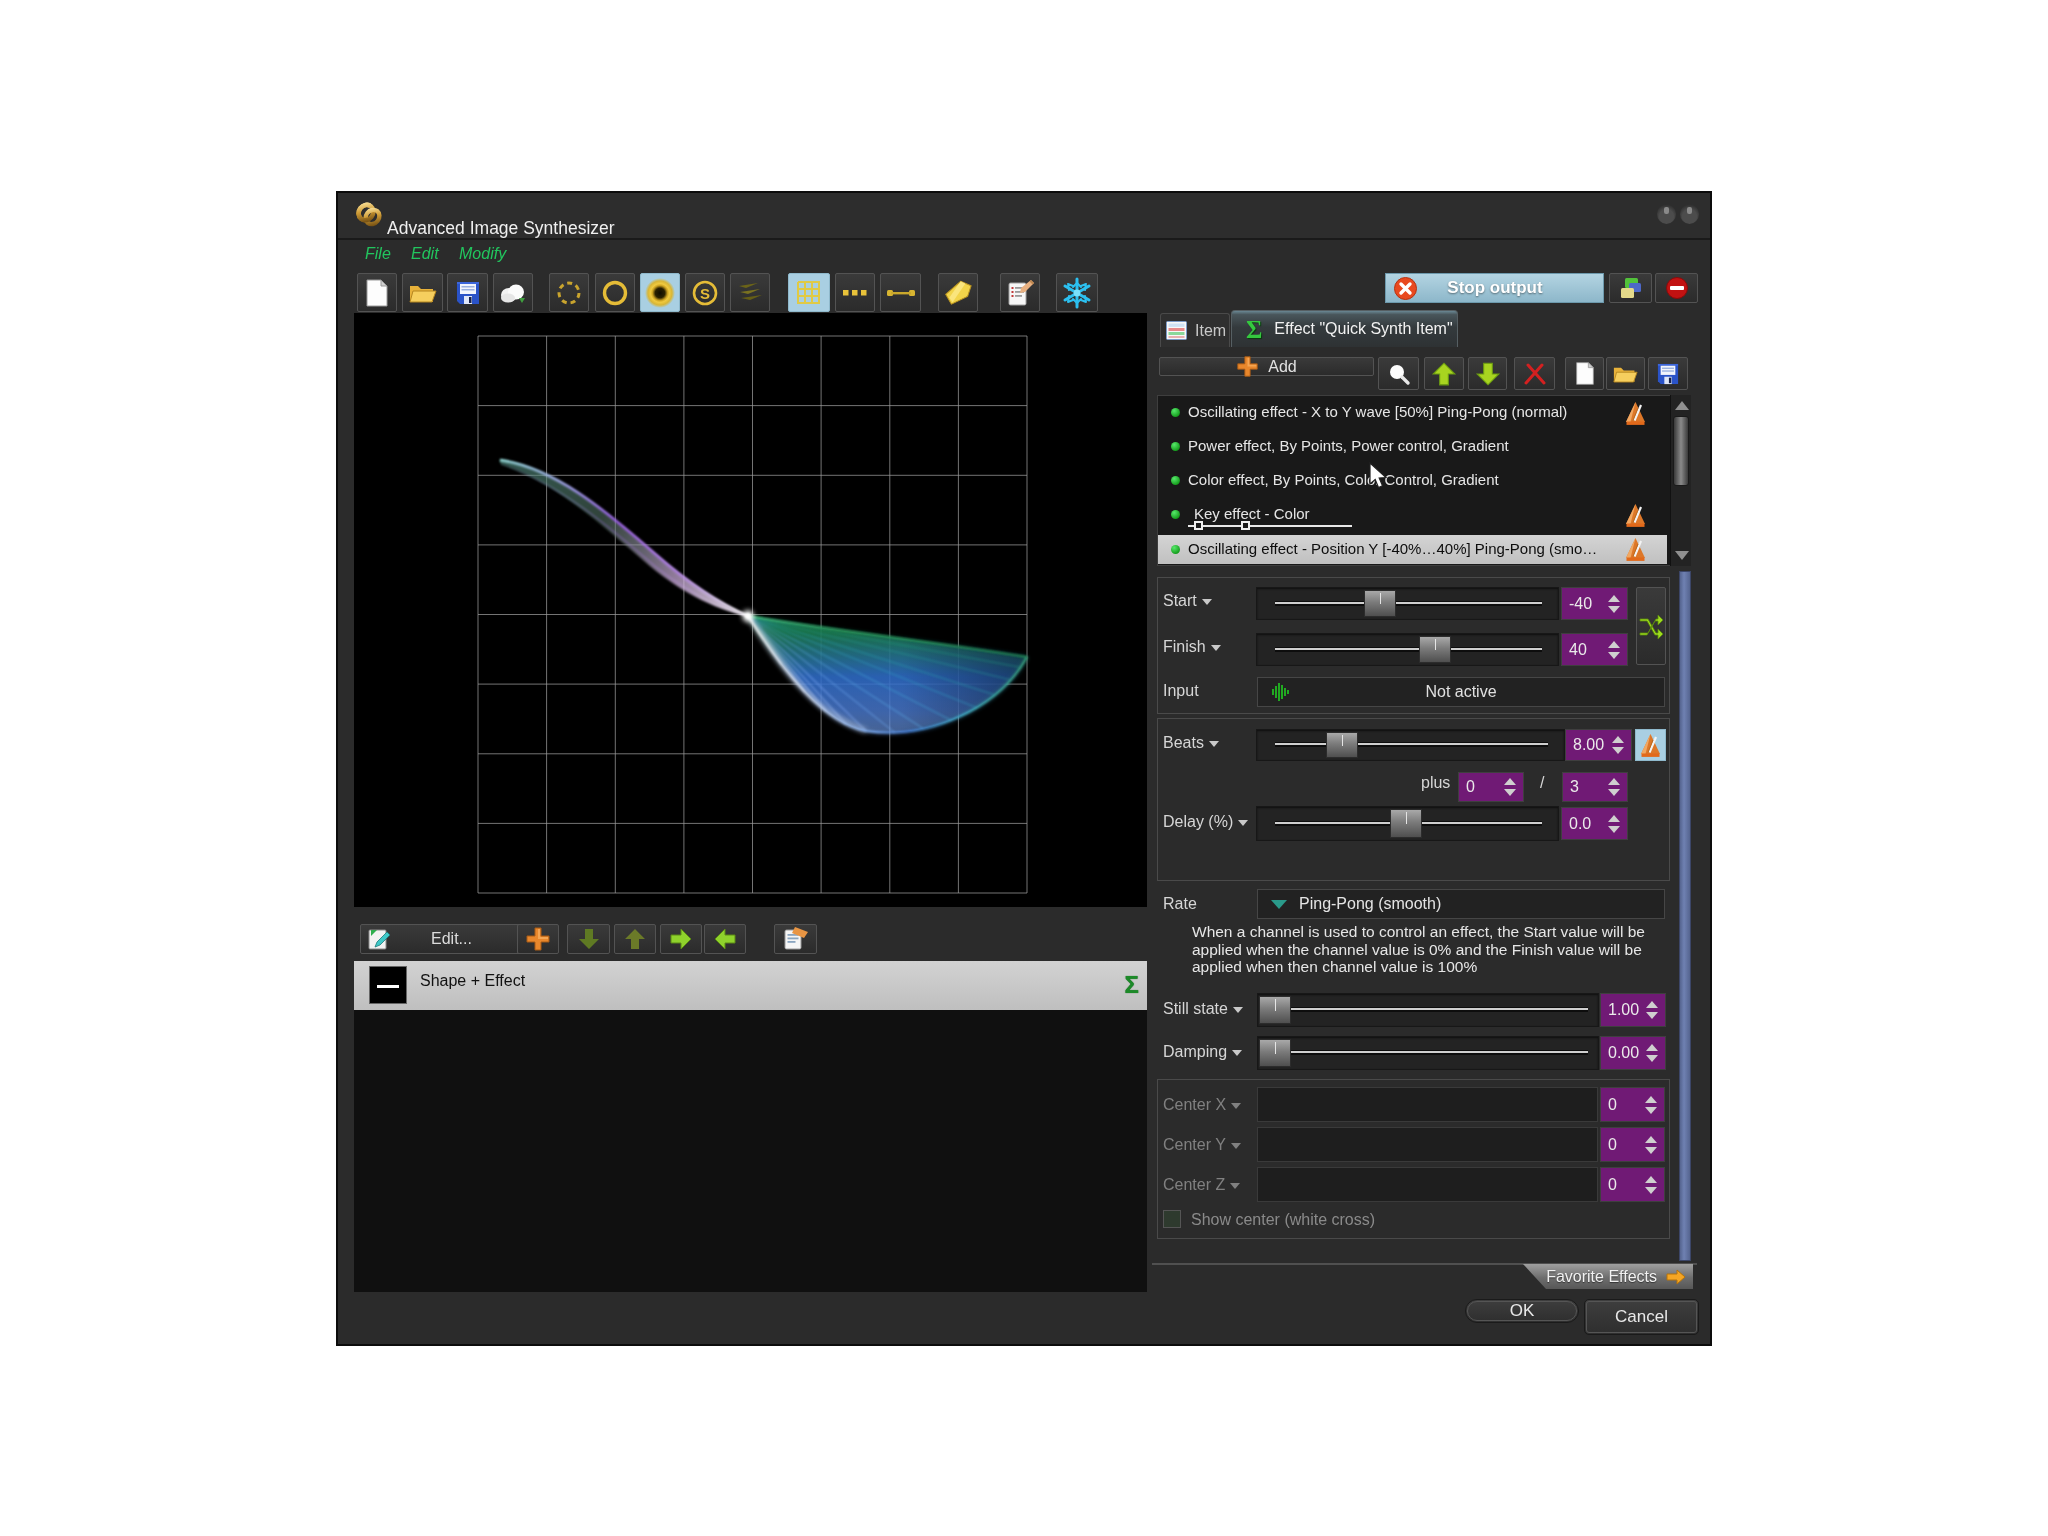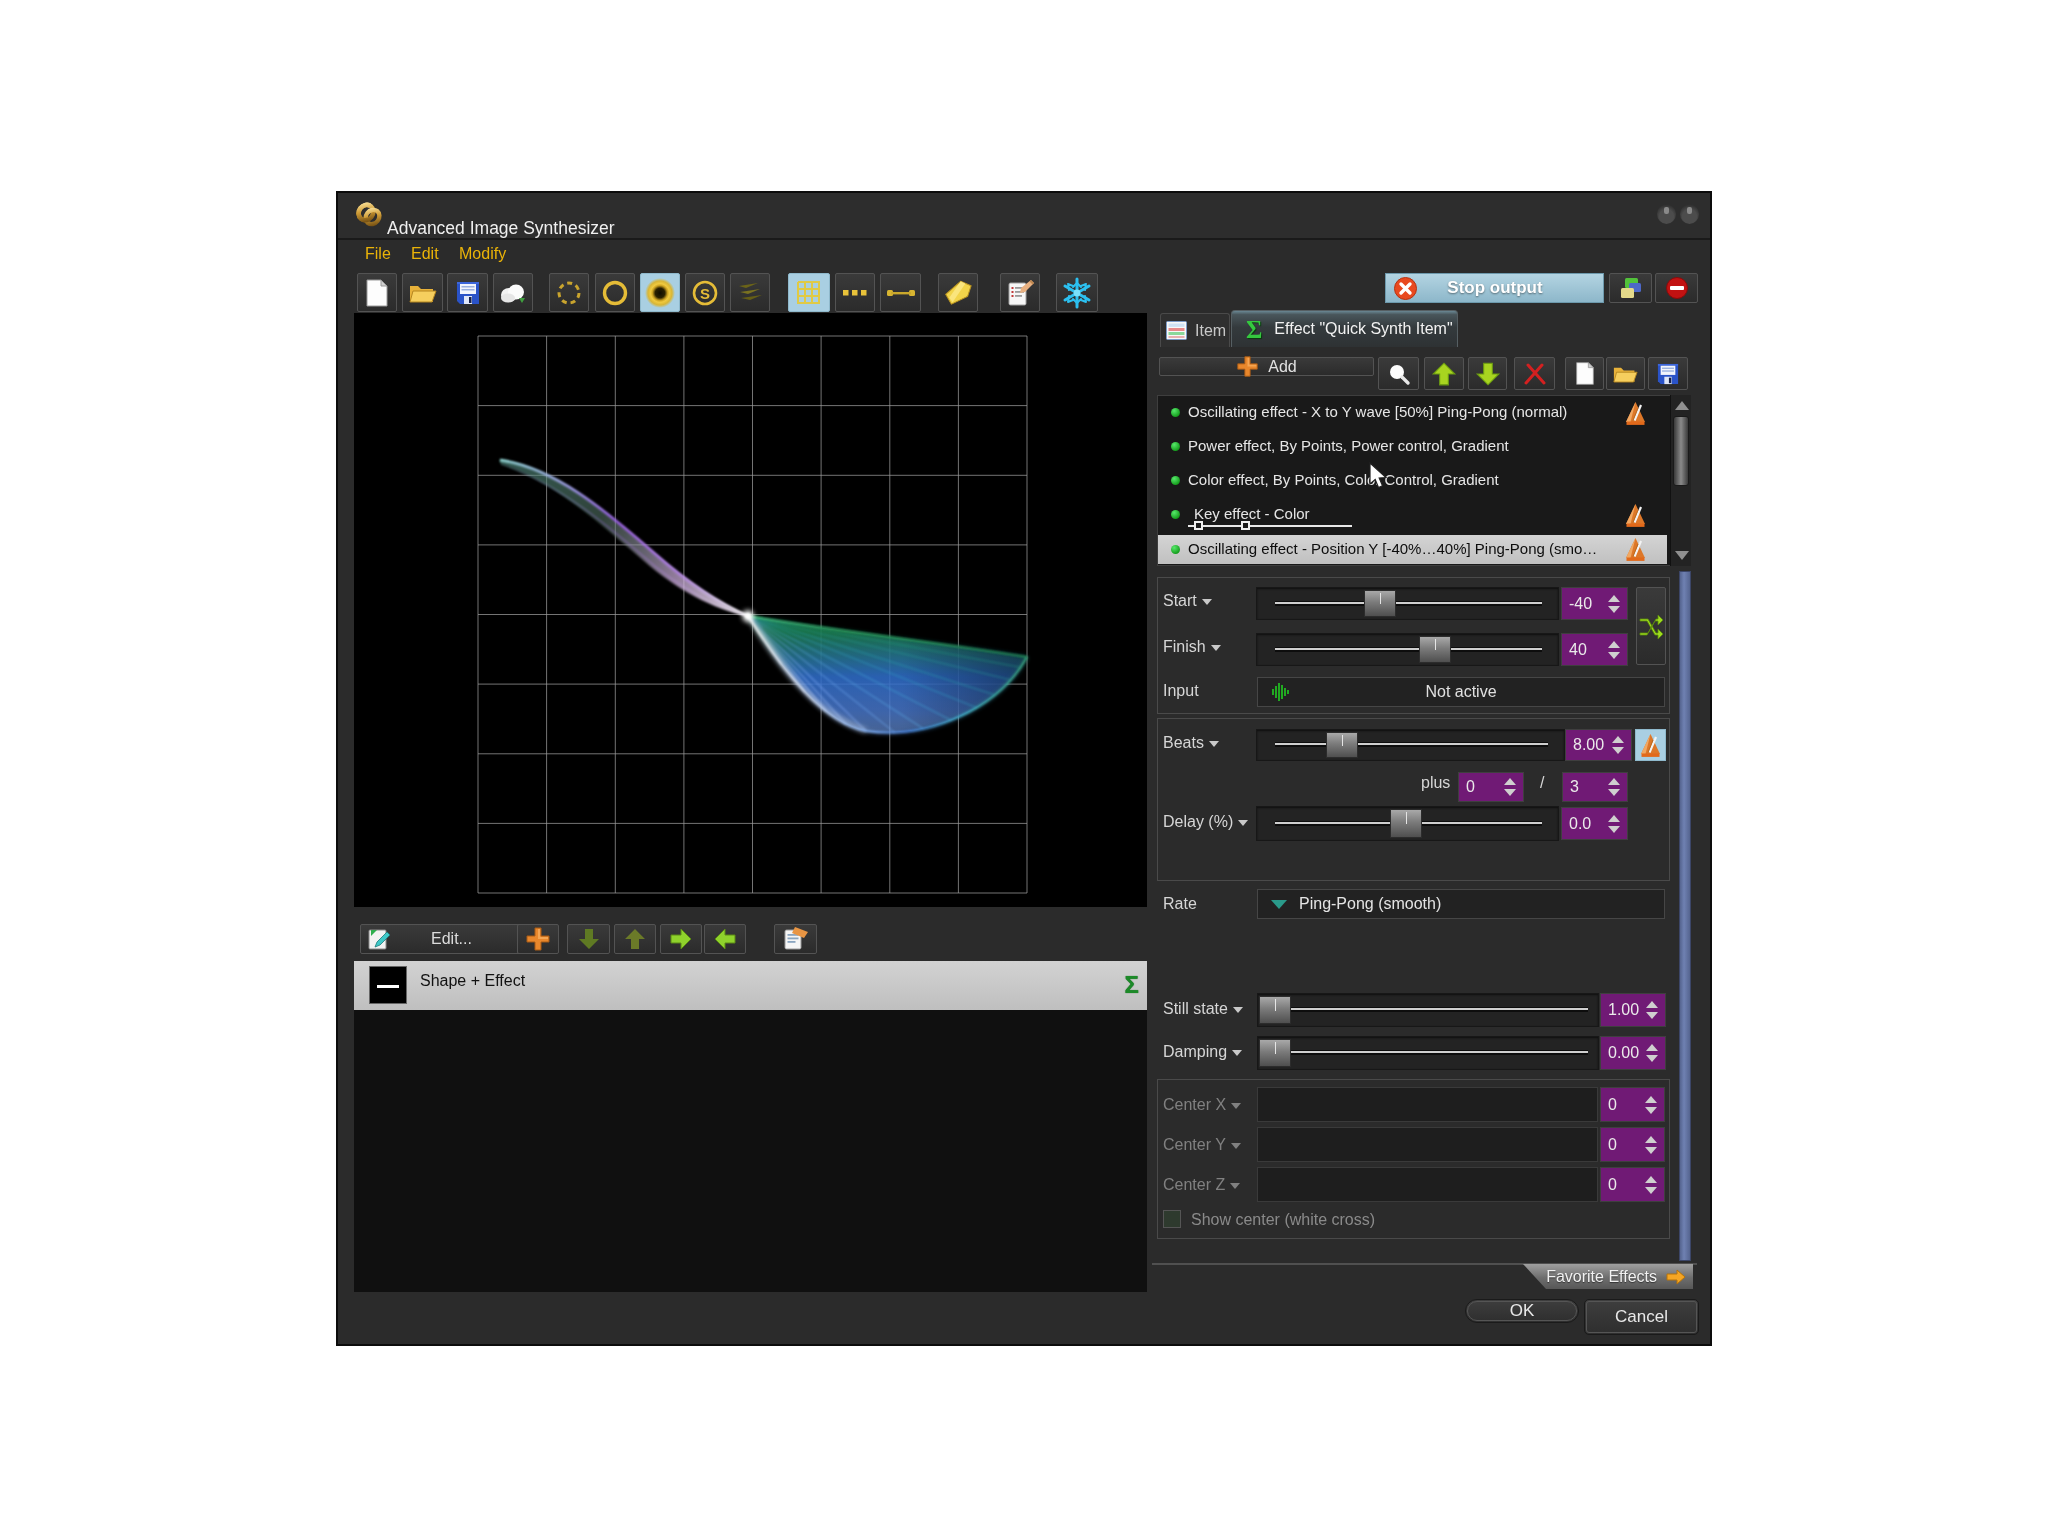--- a/index.html
+++ b/index.html
@@ -1,19 +1,19 @@
 <!DOCTYPE html>
 <html><head>
 <meta charset="utf-8">
 <style>
 * { box-sizing: border-box; margin:0; padding:0; }
 html,body { width:2048px; height:1536px; background:rgba(255,255,255,0.99); font-family:"Liberation Sans", sans-serif; overflow:hidden; }
 #win { position:absolute; left:336px; top:191px; width:1376px; height:1155px; background:#2b2b2b; border:2px solid #0c0c0c; filter:opacity(0.999); }
 .abs { position:absolute; }
-.txt { color:#eab308; font-size:15px; white-space:nowrap; }
+.txt { color:#22c55e; font-size:15px; white-space:nowrap;font-style:italic; }
 .btn { position:absolute; background:linear-gradient(#3a3a3a,#2b2b2b); border:1px solid #535353; border-radius:2px; display:flex; align-items:center; justify-content:center; }
 .btnsel { background:#a9cfe2; border:1px solid #8fb9cc; }
 .grp { position:absolute; border:1px solid #4a4a4a; }
 .sltrack { position:absolute; background:#232323; border:1px solid #171717; box-shadow: inset 0 1px 2px rgba(0,0,0,.6); }
 .slline { position:absolute; left:18px; right:16px; top:50%; margin-top:-2px; height:2px; background:#cfcfcf; box-shadow:0 -1px 0 #0d0d0d, 0 2px 0 #0d0d0d; }
 .slthumb { position:absolute; top:2px; bottom:2px; width:32px; background:linear-gradient(#a9a9a9,#7b7b7b 45%,#4f4f4f); border:1px solid #2c2c2c; }
 .slthumb:after { content:""; position:absolute; left:50%; top:2px; height:45%; width:1px; background:#e5e5e5; }
 .val { position:absolute; background:#701a75; border:1px solid #3f3f3f; color:#eaeaea; font-size:16px; display:flex; align-items:center; padding-left:7px; }
 .spin { position:absolute; right:5px; top:0; bottom:0; width:14px; display:flex; flex-direction:column; justify-content:center; gap:4px; }
 .spin i { width:0; height:0; border-left:6px solid transparent; border-right:6px solid transparent; }
@@ -517,20 +517,21 @@
     </div>
 <div class="val" style="left:1223px;top:614px;width:67px;height:33px;">0.0<span class="spin">
         <i class="u"></i>
         <i class="d"></i>
       </span></div>
 <div class="lbl" style="left:825px;top:702px;">Rate</div>
 <div class="abs" style="left:919px;top:696px;width:408px;height:30px;background:#222;border:1px solid #464646;display:flex;align-items:center;">
 <span style="margin-left:13px;width:0;height:0;border-left:8px solid transparent;border-right:8px solid transparent;border-top:9px solid #2a9a8a;"></span>
 <span style="margin-left:12px;color:#e4e4e4;font-size:16px;">Ping-Pong (smooth)</span>
     </div>
+<div class="abs" style="left:854px;top:730px;width:480px;color:#e6e6e6;font-size:15.5px;line-height:17.5px;">When a channel is used to control an effect, the Start value will be applied when the channel value is 0% and the Finish value will be applied when then channel value is 100%</div>
 <div class="lbl" style="left:825px;top:807px;">Still state<span class="drop"></span></div>
 <div class="sltrack" style="left:919px;top:800px;width:342px;height:34px;">
       <div class="slline" style="left:14px;right:10px;"></div>
       <div class="slthumb" style="left:1px;"></div>
     </div>
 <div class="val" style="left:1262px;top:800px;width:66px;height:34px;">1.00<span class="spin">
         <i class="u"></i>
         <i class="d"></i>
       </span></div>
 <div class="lbl" style="left:825px;top:850px;">Damping<span class="drop"></span></div>

